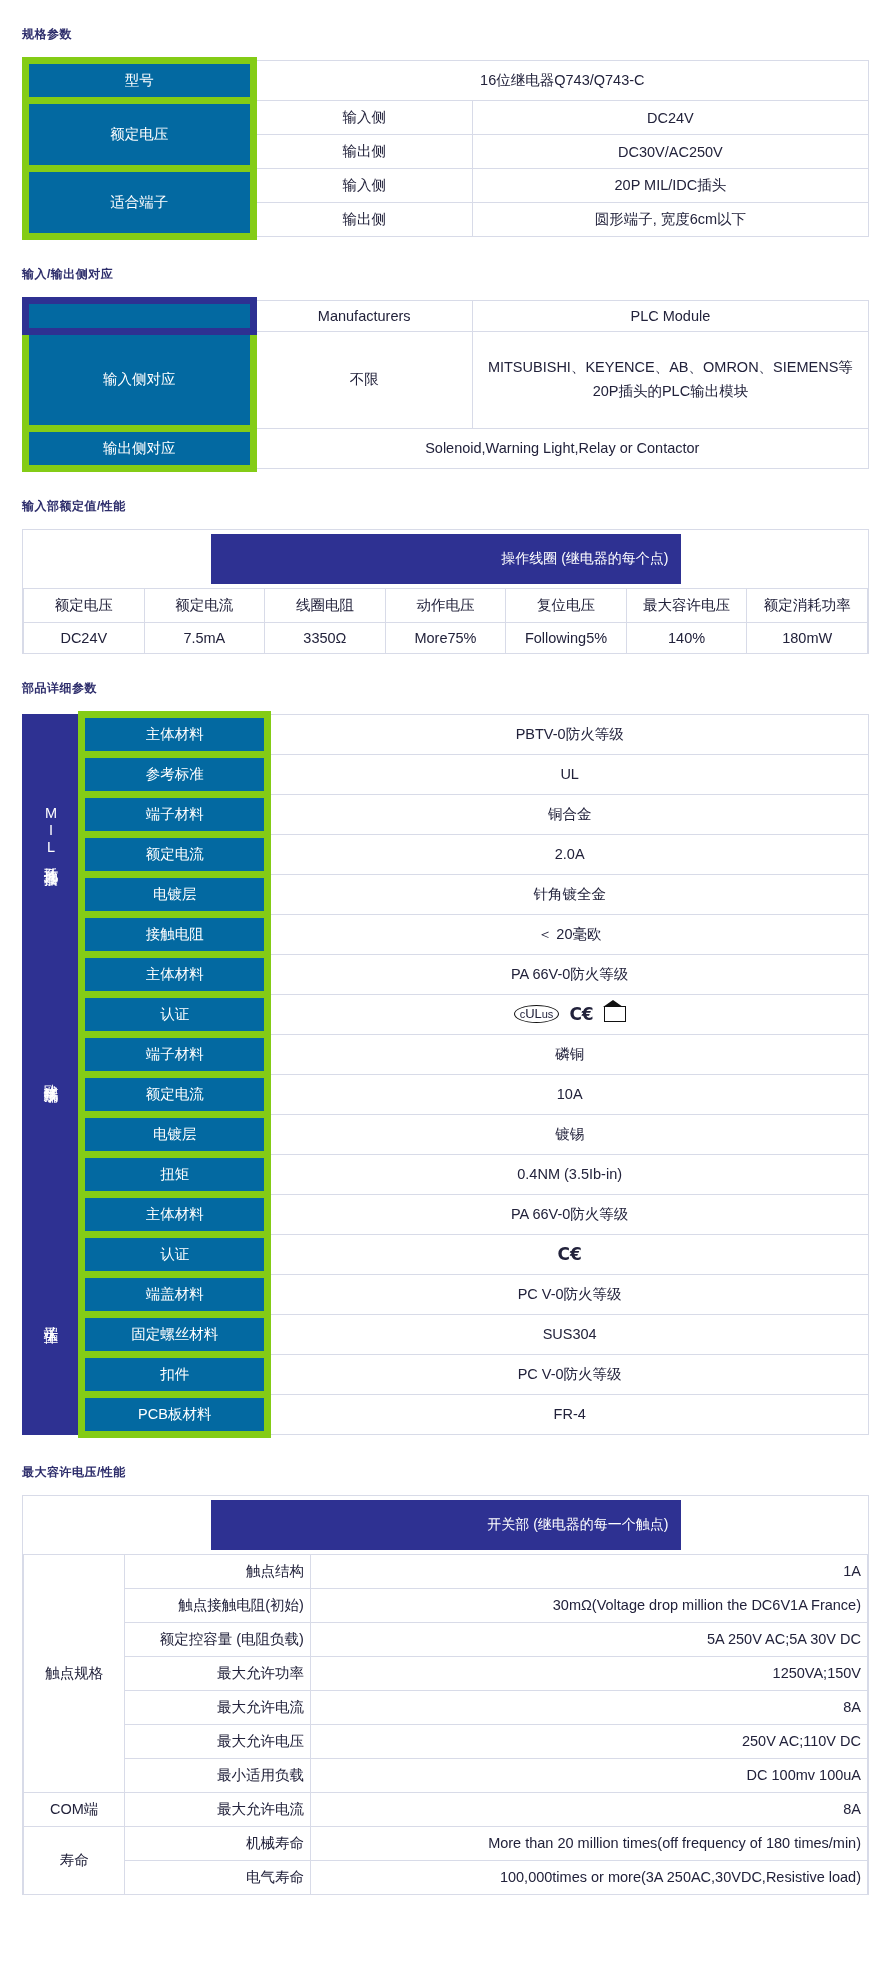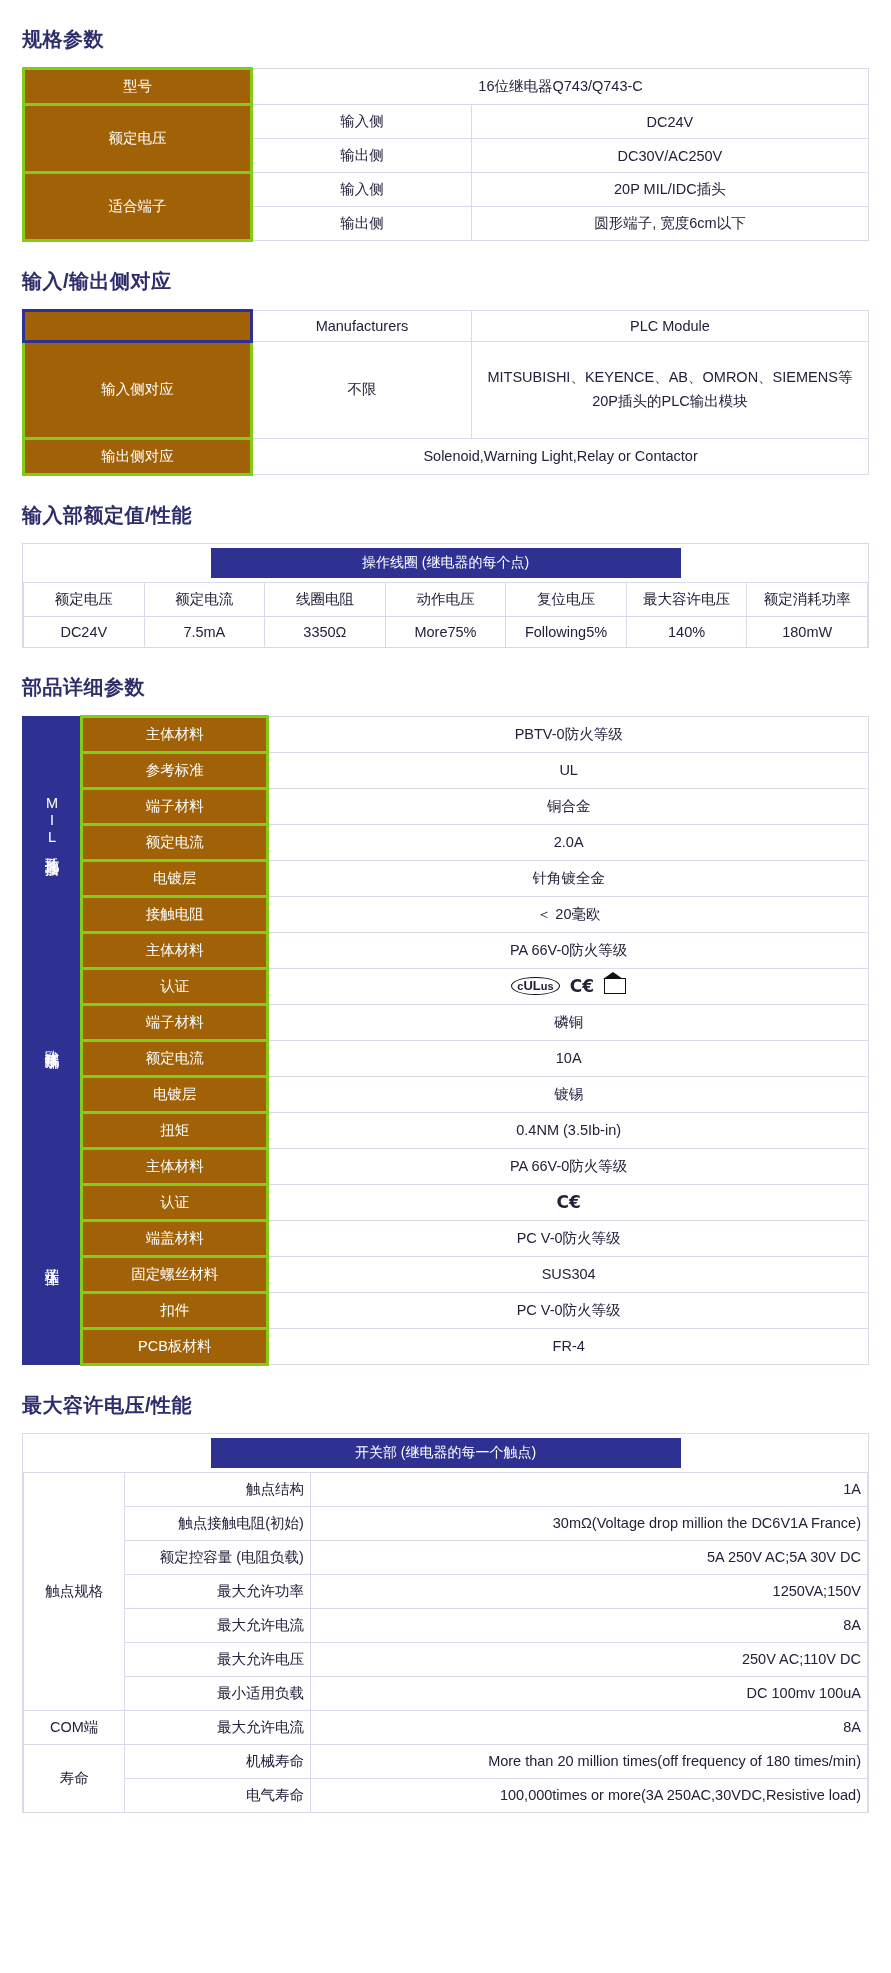--- a/index.html
+++ b/index.html
@@ -12,21 +12,21 @@
     font-family: "Liberation Sans", "DejaVu Sans", sans-serif;
     color: #1a1a2e;
     -webkit-font-smoothing: antialiased;
   }
   .page {
     width: 891px;
     box-sizing: border-box;
     padding: 16px 22px 30px 22px;
   }
   h2.section-title {
-    font-size: 20px;
+    font-size: 12px;
     font-weight: bold;
     color: #2d2d6b;
     margin: 26px 0 14px 0;
     letter-spacing: 0.5px;
   }
   h2.section-title:first-of-type { margin-top: 10px; }
 
   table {
     border-collapse: collapse;
     width: 100%;
@@ -36,24 +36,24 @@
     border: 1px solid #d8dbe8;
     font-size: 14.5px;
     padding: 7px 6px;
     text-align: center;
     vertical-align: middle;
     color: #22223b;
     font-weight: normal;
     background: #fff;
   }
   td.hd {
-    background: #a16207;
+    background: #0369a1;
     color: #ffffff;
     font-weight: normal;
-    border: 3px solid #84cc16;
+    border: 7px solid #84cc16;
   }
   td.vert {
     background: #2e3192;
     color: #fff;
     border: 1px solid #2e3192;
     letter-spacing: 2px;
   }
   td.vert span.v {
     writing-mode: vertical-rl;
     text-orientation: upright;
@@ -65,41 +65,41 @@
 
   
   .banner-row td {
     border: none;
     padding: 0;
   }
   .banner {
     background: #2e3192;
     color: #fff;
     font-size: 14px;
-    padding: 6px 12px;
+    padding: 16px 12px;
     display: inline-block;
     min-width: 470px;
     box-sizing: border-box;
-    text-align: center;
+    text-align: right;
   }
   .tbl-wrap { border: 1px solid #d8dbe8; border-bottom: none; }
   .tbl-wrap table { border: none; }
   .cert-icons {
     display: inline-flex;
     align-items: center;
     gap: 10px;
     font-size: 15px;
   }
   .cert-ul {
     display: inline-block;
     border: 1.5px solid #111;
     border-radius: 50%;
     padding: 0 5px;
     font-size: 11px;
-    font-weight: bold;
+    font-weight: normal;
     line-height: 1.25;
   }
   .cert-ce { font-size: 17px; font-weight: bold; font-family: "DejaVu Sans", sans-serif; }
   .cert-house {
     display: inline-block;
     width: 20px; height: 14px;
     border: 1.5px solid #111;
     position: relative;
   }
   .cert-house:before {

